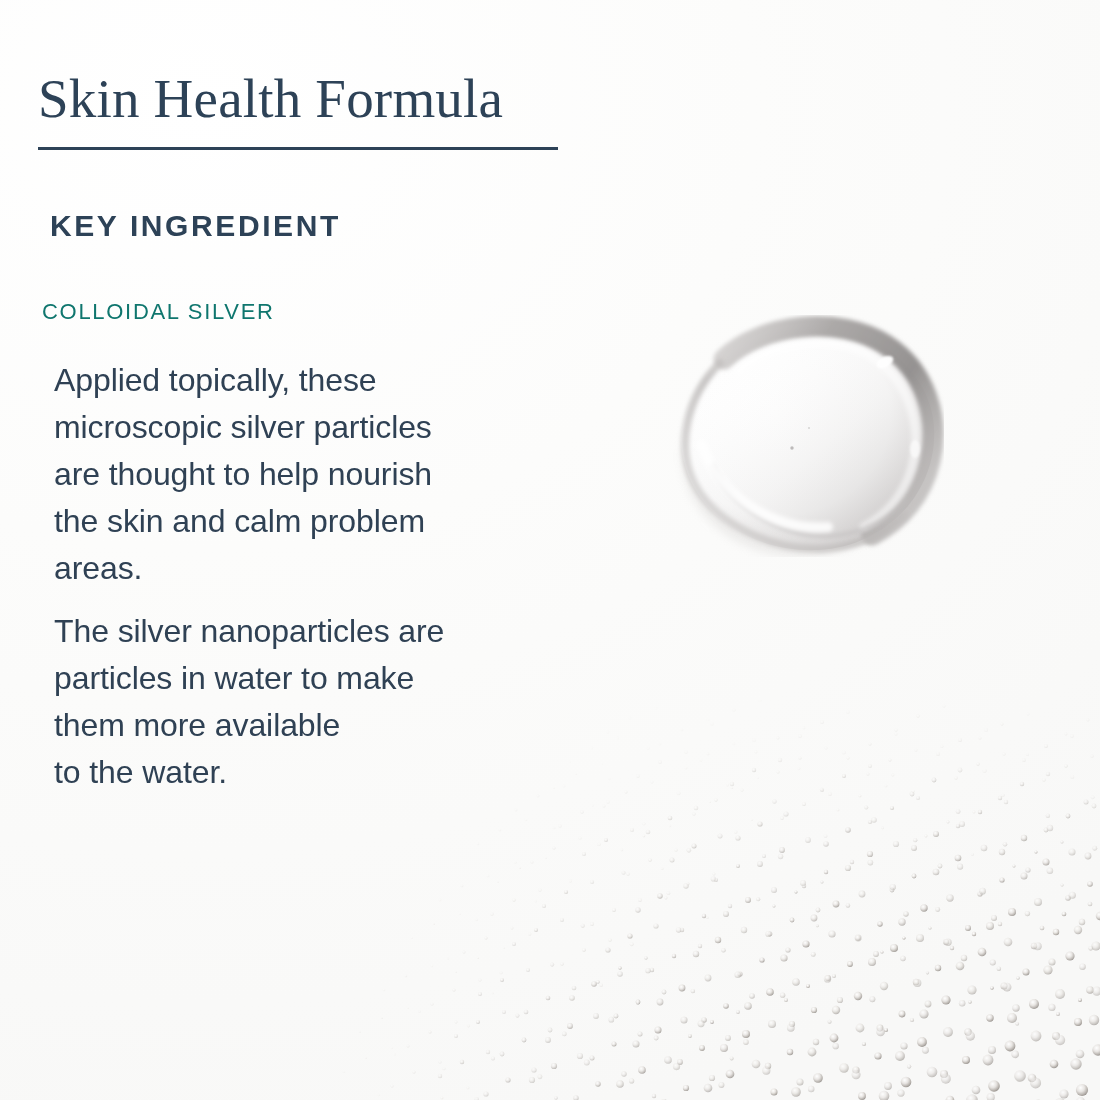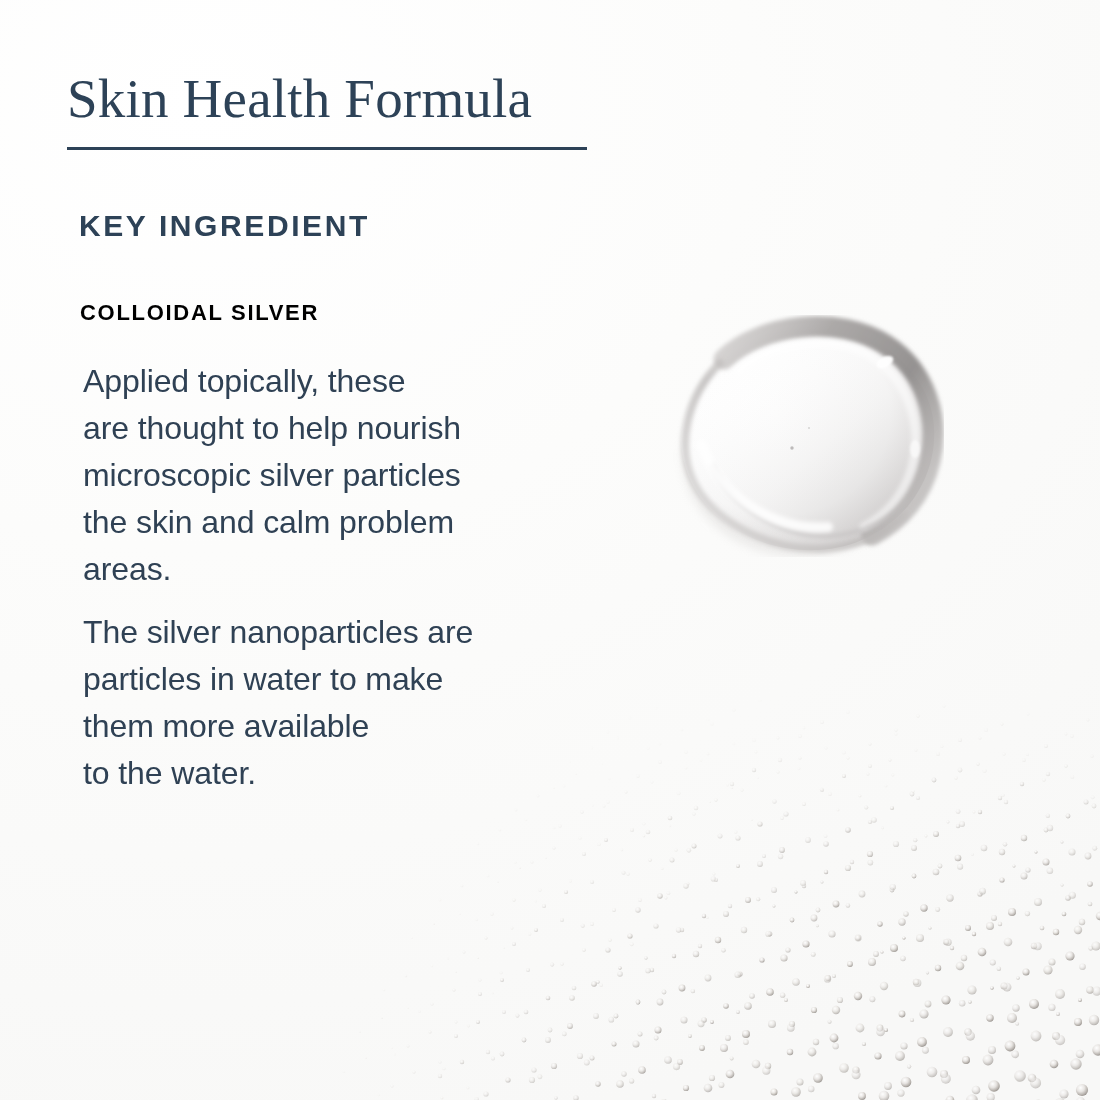--- a/index.html
+++ b/index.html
@@ -52,21 +52,21 @@
     top: 315px;
     width: 272px;
     height: 242px;
     pointer-events: none;
   }
   .droplet svg { display: block; width: 100%; height: 100%; }
 
   
   .content {
     position: absolute;
-    left: 67px;
+    left: 38px;
     top: 0;
     width: 560px;
   }
 
   .page-title {
     margin: 0;
     padding-top: 68px;
     font-family: "Liberation Serif", "DejaVu Serif", serif;
     font-size: 55px;
     line-height: 62px;
@@ -87,27 +87,27 @@
     margin: 12px;
     padding-top: 47px;
     font-size: 30px;
     line-height: 34px;
     font-weight: 700;
     letter-spacing: 2.6px;
     color: #2d4257;
   }
 
   .sub-heading {
-    margin: 13px;
+    margin: 4px;
     padding-top: 44px;
     font-size: 22px;
     line-height: 26px;
-    font-weight: 700;
+    font-weight: 400;
     letter-spacing: 1.7px;
-    color: #000000;
+    color: #0f766e;
   }
 
   .body-block {
     margin: 16px;
     padding-top: 16px;
     font-size: 32px;
     line-height: 47px;
     font-weight: 400;
     color: #2f4154;
     letter-spacing: -0.1px;
@@ -412,22 +412,22 @@
     <h1 class="page-title">Skin Health Formula</h1>
 
     <div class="title-rule"></div>
 
     <h2 class="section-heading">KEY INGREDIENT</h2>
 
     <h3 class="sub-heading">COLLOIDAL SILVER</h3>
 
     <p class="body-block first">
       <span class="ln">Applied topically, these</span>
+      <span class="ln">microscopic silver particles</span>
       <span class="ln">are thought to help nourish</span>
-      <span class="ln">microscopic silver particles</span>
       <span class="ln">the skin and calm problem</span>
       <span class="ln">areas.</span>
     </p>
 
     <p class="body-block second">
       <span class="ln">The silver nanoparticles are</span>
       <span class="ln">particles in water to make</span>
       <span class="ln">them more available</span>
       <span class="ln">to the water.</span>
     </p>

